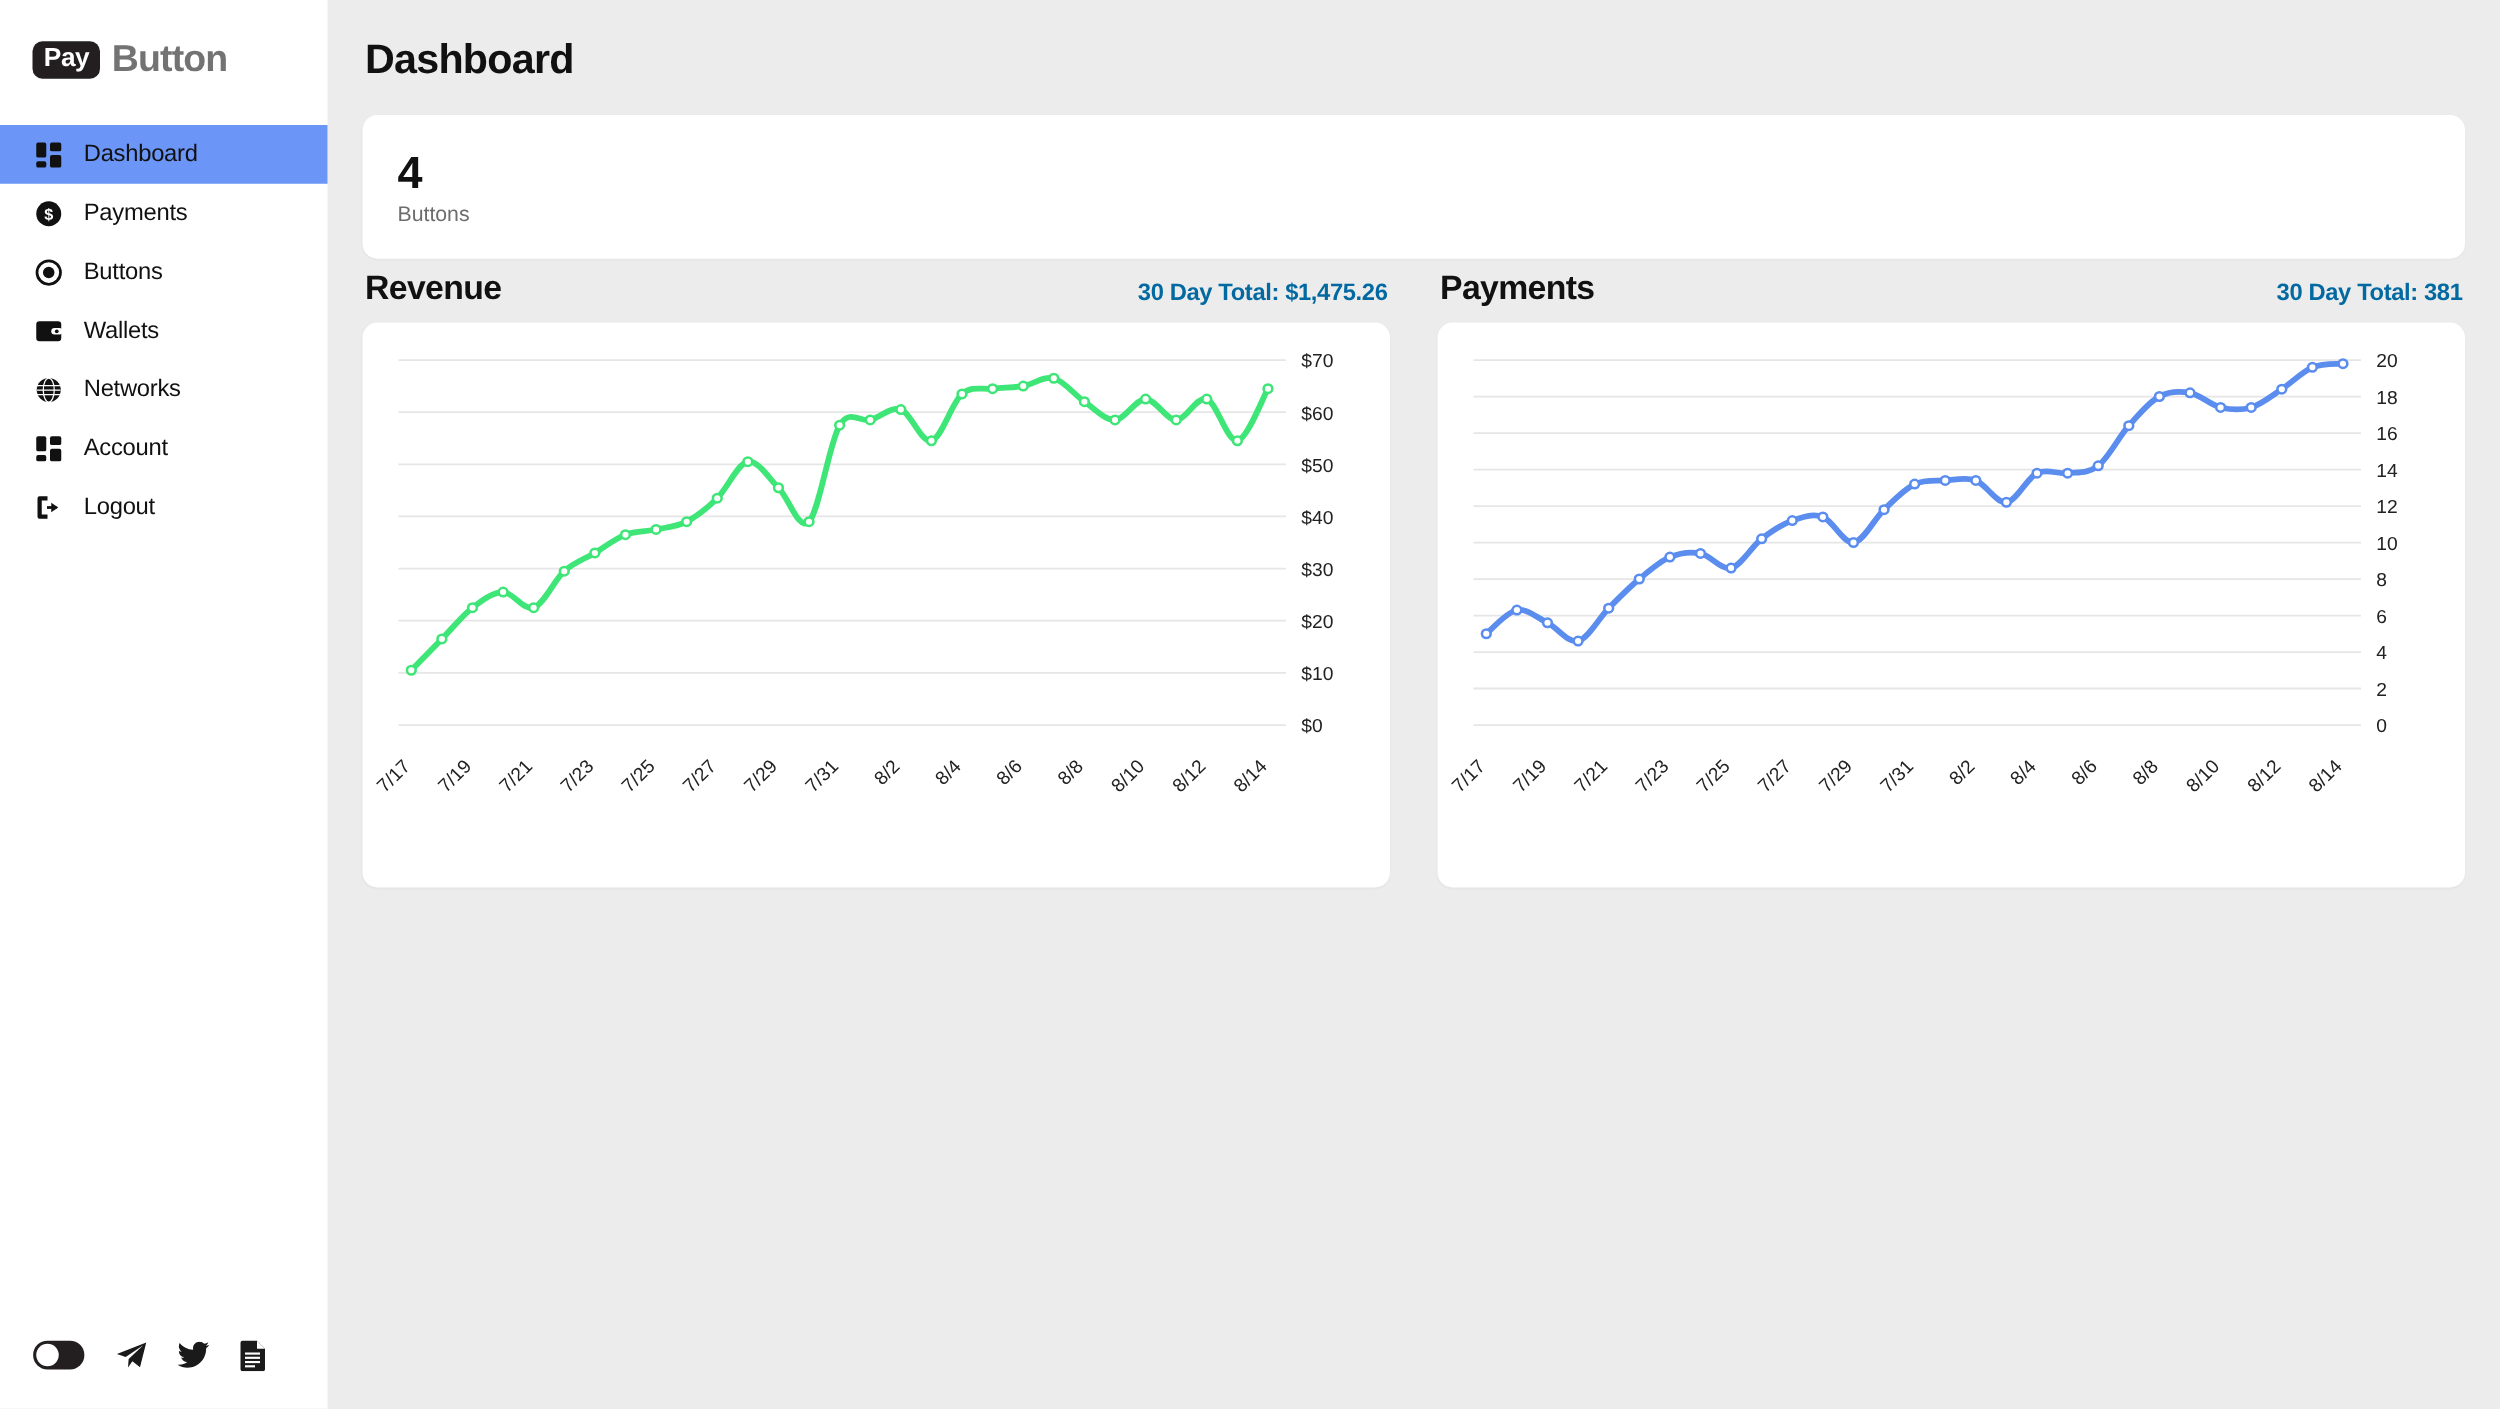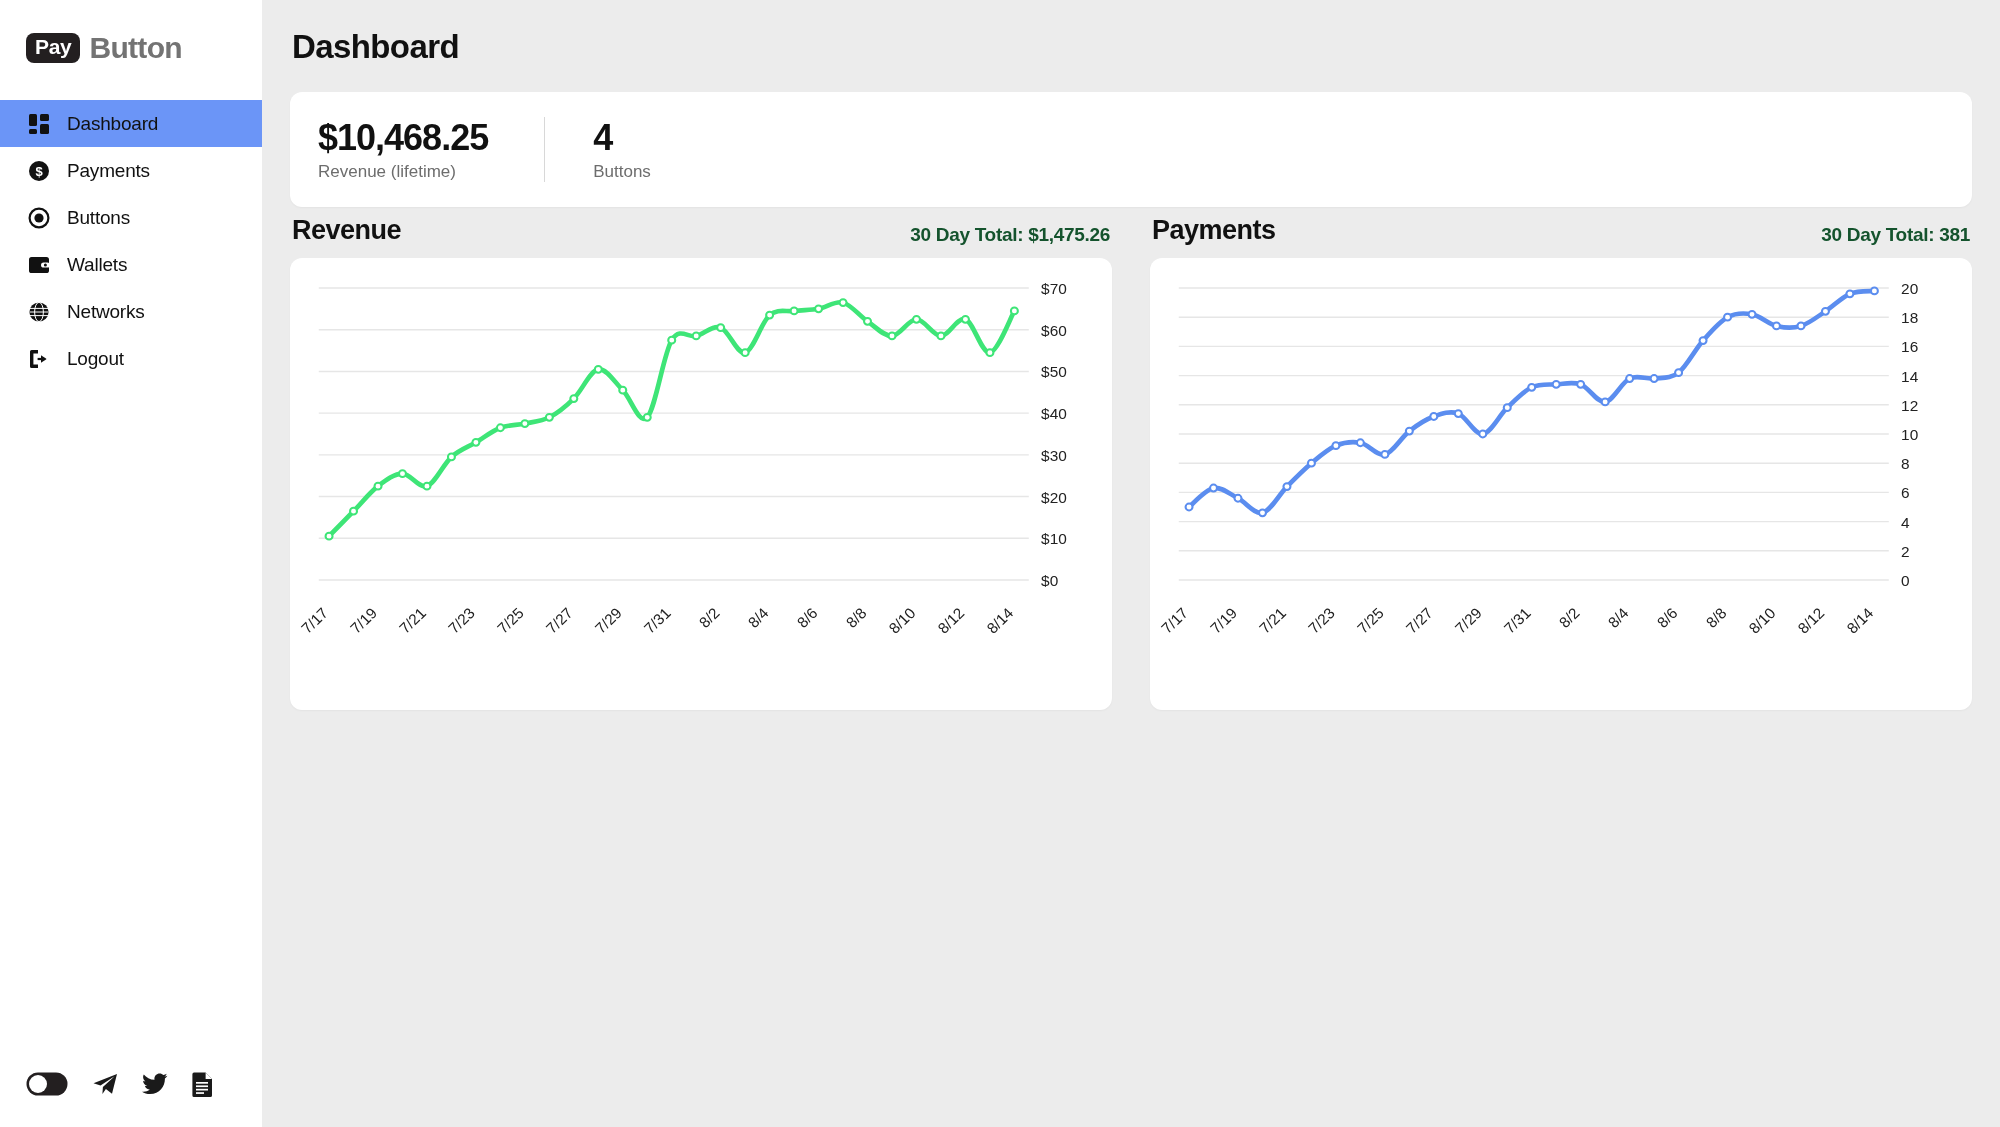--- a/index.html
+++ b/index.html
@@ -78,21 +78,21 @@
   }
   .range-btn.active { background: #fff; color: #3b82f6; }
 
   .charts { display: flex; gap: 38px; margin-top: 8px; }
   .chart-col { flex: 1 1 0; min-width: 0; }
   .chart-head {
     display: flex; align-items: flex-end; justify-content: space-between;
     padding: 0 2px 12px 2px;
   }
   .chart-title { font-size: 27px; font-weight: bold; color: #111; letter-spacing:-0.5px;}
-  .chart-total { font-size: 19px; font-weight: bold; color: #14532d; letter-spacing:-0.3px;}
+  .chart-total { font-size: 19px; font-weight: bold; color: #0369a1; letter-spacing:-0.3px;}
   .chart-card {
     background: #fff; border-radius: 12px; height: 452px;
     box-shadow: 0 1px 2px rgba(0,0,0,0.04);
     position: relative; overflow: hidden;
   }
   .chart-card svg { display: block; width: 100%; height: 452px; }
   .ax-txt { font-family: "Liberation Sans", sans-serif; font-size: 15px; fill: #222; }
 </style>
 </head>
 <body>
@@ -159,20 +159,31 @@
                 <ellipse cx="11" cy="11" rx="4.4" ry="9.6"></ellipse>
                 <line x1="1.6" y1="7.4" x2="20.4" y2="7.4"></line>
                 <line x1="1.6" y1="11" x2="20.4" y2="11"></line>
                 <line x1="1.6" y1="14.6" x2="20.4" y2="14.6"></line>
               </g>
             </svg>
         </span>
         <span>Networks</span>
       </div>
 
+      <div class="nav-item">
+        <span class="nav-ico">
+          <svg width="22" height="22" viewBox="0 0 22 22">
+              <rect x="1" y="1" width="8" height="12" rx="1.5" fill="#111"></rect>
+              <rect x="12" y="1" width="9" height="7" rx="1.5" fill="#111"></rect>
+              <rect x="12" y="11" width="9" height="10" rx="1.5" fill="#111"></rect>
+              <rect x="1" y="16" width="8" height="5" rx="1.5" fill="#111"></rect>
+            </svg>
+        </span>
+        <span>Account</span>
+      </div>
 
       <div class="nav-item">
         <span class="nav-ico">
           <svg width="22" height="22" viewBox="0 0 22 22">
               <path d="M10 2 H3.6 A1.6 1.6 0 0 0 2 3.6 V18.4 A1.6 1.6 0 0 0 3.6 20 H10 V16.6 H5.4 V5.4 H10 Z" fill="#111"></path>
               <path d="M13 7.2 L18.6 11 L13 14.8 Z" fill="#111"></path>
               <rect x="9.6" y="9.9" width="7.6" height="2.2" fill="#111"></rect>
             </svg>
         </span>
         <span>Logout</span>
@@ -210,24 +221,20 @@
           </svg>
       </span>
     </div>
   </aside>
 
   <main class="main">
 
     <h1 class="page-title">Dashboard</h1>
 
     <section class="stats-card">
-      <div class="stat">
-        <div class="stat-val">$10,468.25</div>
-        <div class="stat-lbl">Revenue (lifetime)</div>
-      </div>
       <div class="stat">
         <div class="stat-val">4</div>
         <div class="stat-lbl">Buttons</div>
       </div>
     </section>
 
 
     <div class="charts">
 
       <div class="chart-col">

